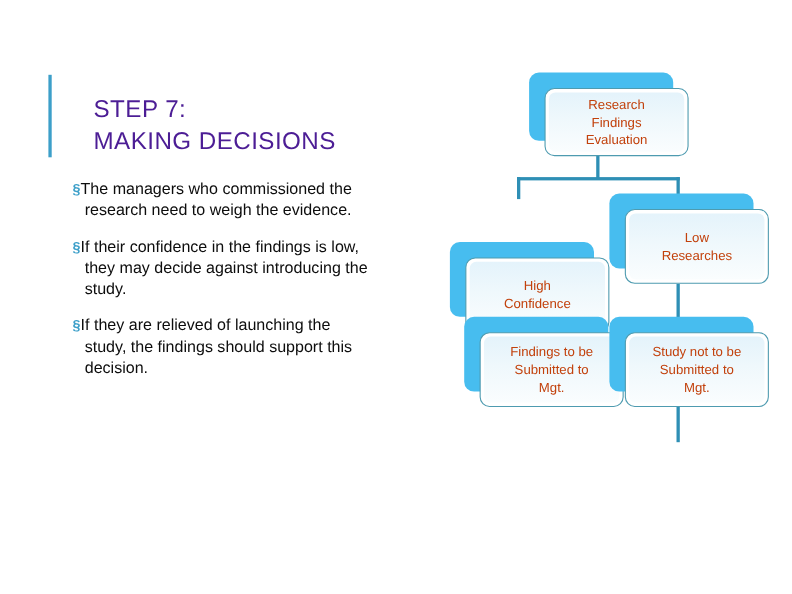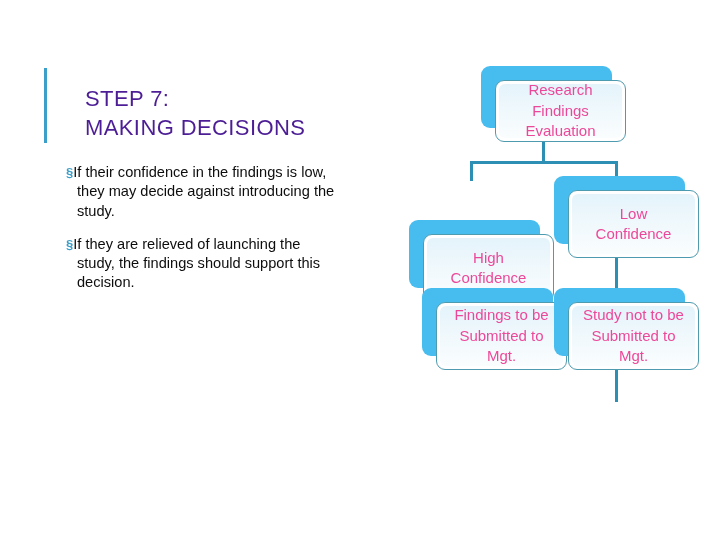--- a/index.html
+++ b/index.html
@@ -95,23 +95,23 @@
     box-sizing:border-box;
   }
   .node .label{
     position:absolute;
     left:14px;top:14px;
     width:100%;height:100%;
     display:flex;
     align-items:center;
     justify-content:center;
     text-align:center;
-    font-size:15px;
+    font-size:12px;
     line-height:1.36;
-    color:#ec4899;
+    color:#c2410c;
     box-sizing:border-box;
     padding:2px 6px;
     white-space:pre-line;
   }
   .conn{
     position:absolute;
     background:#2E8FB5;
     pointer-events:auto;
   }
 </style>
@@ -119,20 +119,23 @@
 <body>
 
 <div id="slide">
 
   <div class="accent-bar"></div>
 
   <div class="title">STEP 7:
 MAKING DECISIONS</div>
 
   <div class="bullets">
+    <div class="bullet">
+      <span class="mark">§</span><span>The managers who commissioned the research need to weigh the evidence.</span>
+    </div>
     <div class="bullet">
       <span class="mark">§</span><span>If their confidence in the findings is low, they may decide against introducing the study.</span>
     </div>
     <div class="bullet">
       <span class="mark">§</span><span>If they are relieved of launching the study, the findings should support this decision.</span>
     </div>
   </div>
 
   <div id="chart">
 
@@ -159,21 +162,21 @@
       <div class="panel"></div>
       <div class="label">High
 Confidence</div>
     </div>
 
     <div class="node" style="left:554px;top:176px;width:131px;height:68px;">
       <div class="plate"></div>
       <div class="card"></div>
       <div class="panel"></div>
       <div class="label">Low
-Confidence</div>
+Researches</div>
     </div>
 
     <div class="node" style="left:422px;top:288px;width:131px;height:68px;">
       <div class="plate"></div>
       <div class="card"></div>
       <div class="panel"></div>
       <div class="label">Findings to be
 Submitted to
 Mgt.</div>
     </div>

